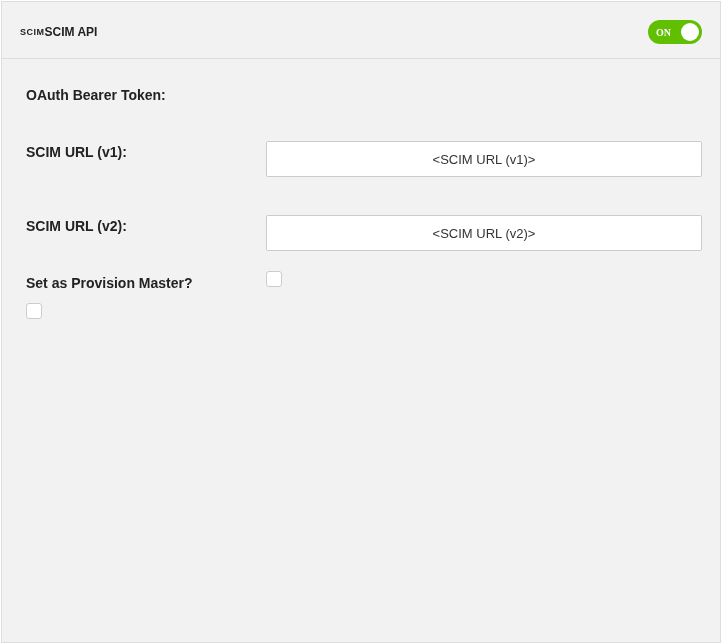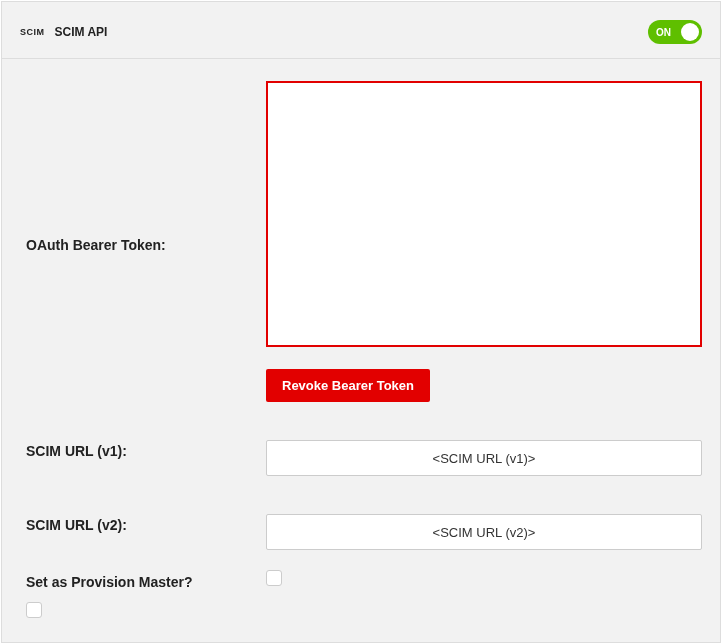--- a/index.html
+++ b/index.html
@@ -22,21 +22,20 @@
   .panel-header {
     display: flex;
     align-items: center;
     justify-content: space-between;
     padding: 18px 18px 14px 18px;
     border-bottom: 1px solid #ddd;
   }
   .header-left {
     display: flex;
     align-items: center;
-    gap: 10px;
   }
   .scim-icon {
     font-size: 9px;
     font-weight: 900;
     letter-spacing: 0.5px;
     color: #222;
   }
   .panel-title {
     font-size: 12px;
     font-weight: 700;
@@ -44,20 +43,21 @@
   }
   .toggle {
     position: relative;
     width: 54px;
     height: 24px;
     background: #5fbf00;
     border-radius: 12px;
     display: flex;
     align-items: center;
     cursor: pointer;
+    font-family: Liberation Serif, serif;
   }
   .toggle-label {
     color: #fff;
     font-size: 10px;
     font-weight: 700;
     margin-left: 8px;
   }
   .toggle-knob {
     position: absolute;
     right: 3px;
@@ -150,24 +150,20 @@
     <div class="toggle">
       <span class="toggle-label">ON</span>
       <span class="toggle-knob"></span>
     </div>
   </div>
 
   <div class="panel-body">
 
     <div class="form-row">
       <div class="form-label">OAuth Bearer Token:</div>
-      <div class="form-control-wrap">
-        <textarea class="token-box" style=""></textarea>
-        <button class="revoke-btn">Revoke Bearer Token</button>
-      </div>
     </div>
 
     <div class="form-row">
       <div class="form-label">SCIM URL (v1):</div>
       <div class="form-control-wrap">
         <input type="text" class="field" value="&lt;SCIM URL (v1)&gt;" style="">
       </div>
     </div>
 
     <div class="form-row">

